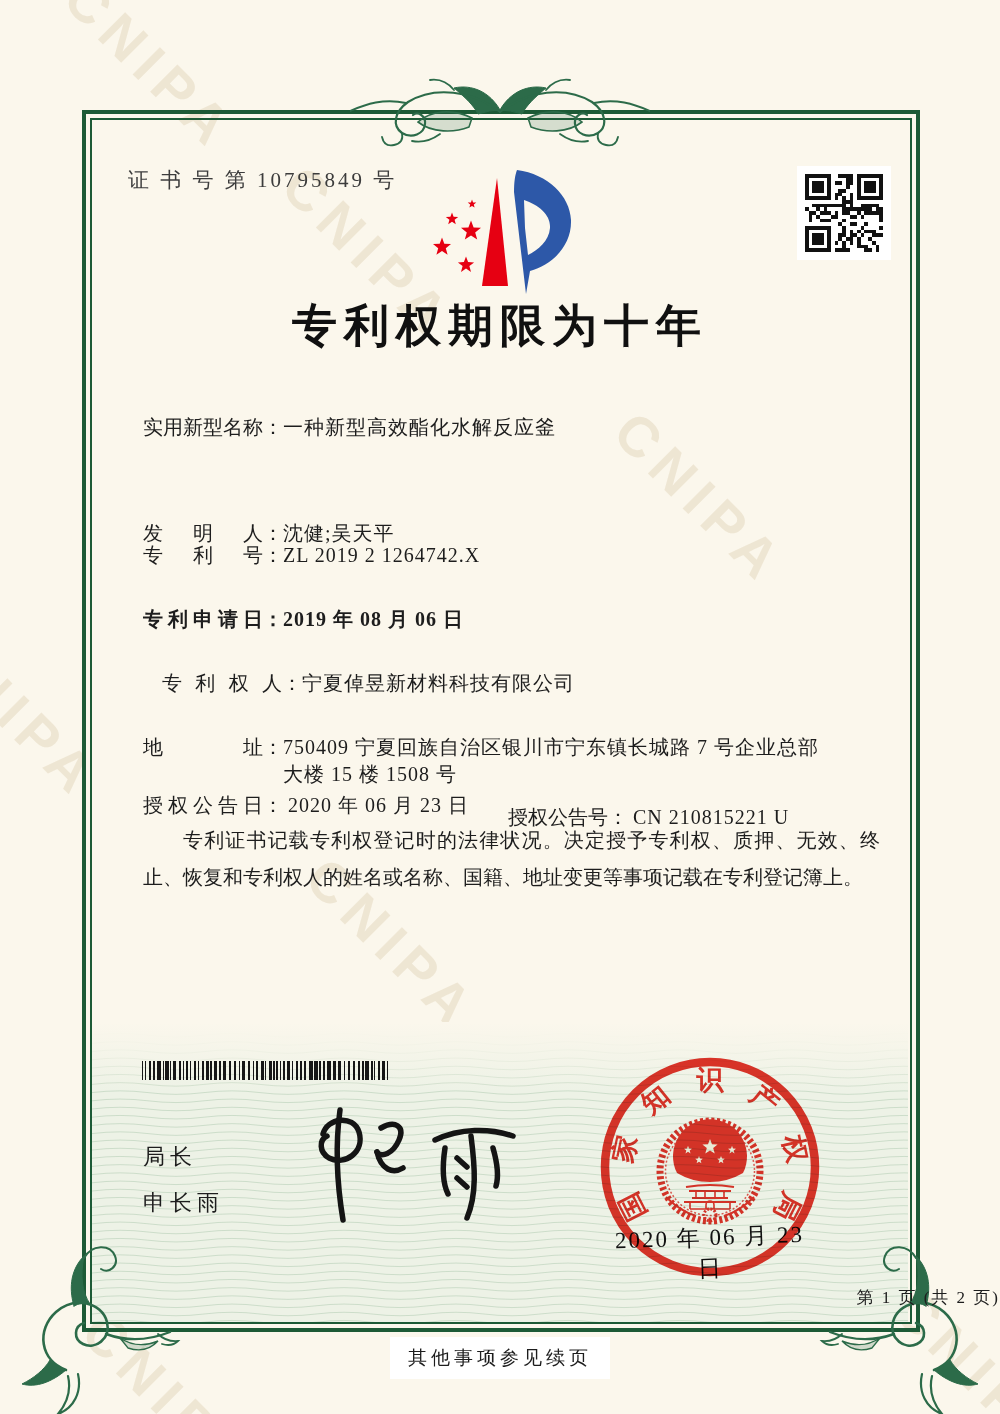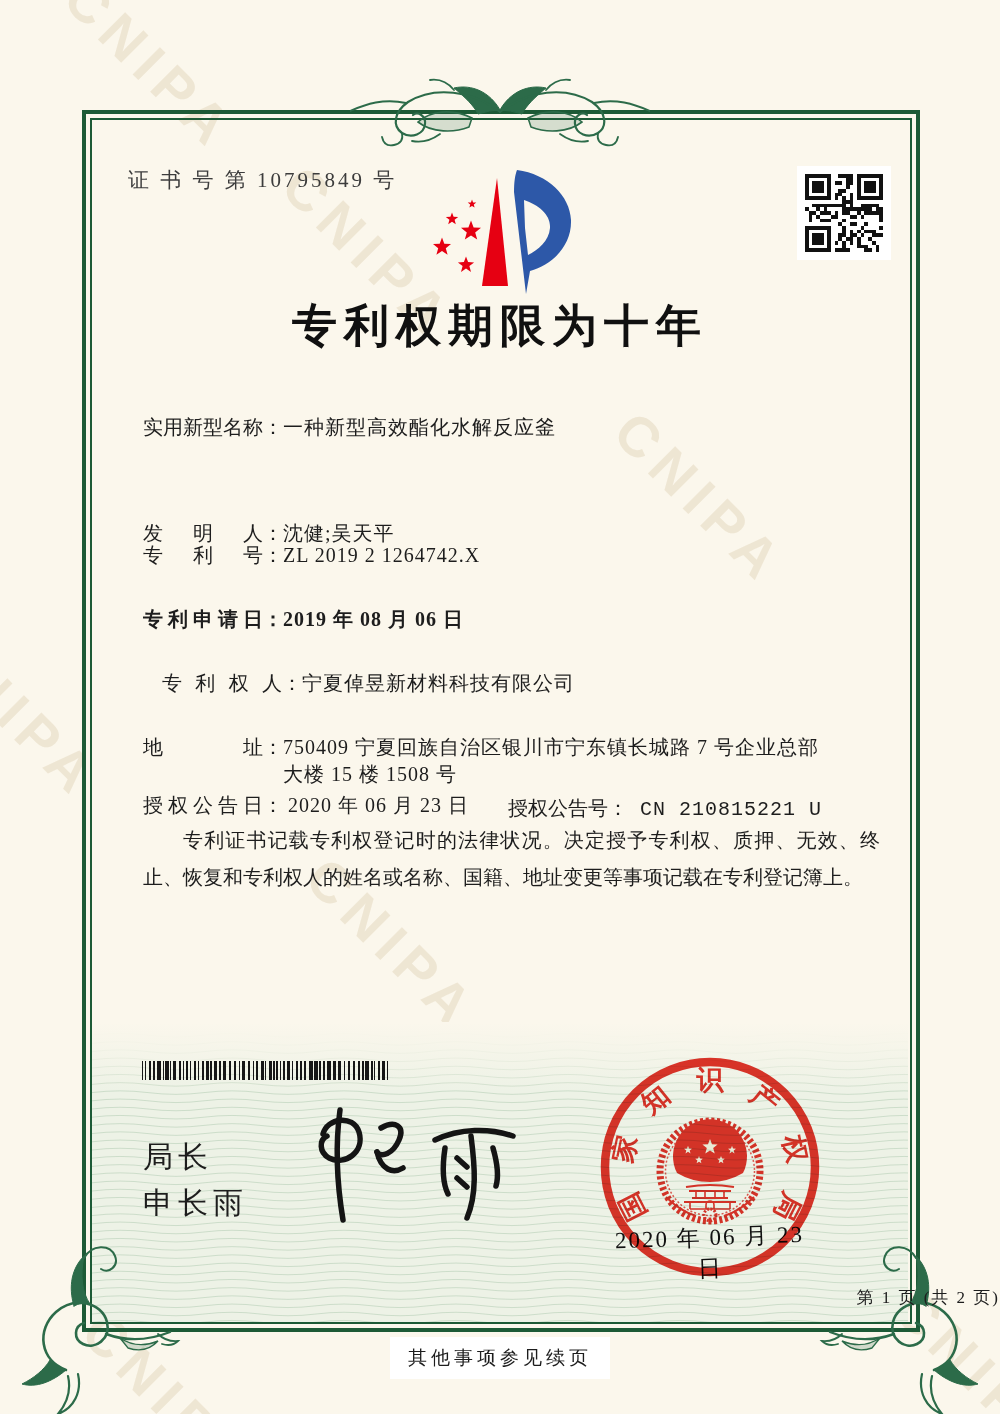--- a/index.html
+++ b/index.html
@@ -32,29 +32,29 @@
       display:flex;align-items:center;justify-content:center;}
   .logo{position:absolute;left:420px;top:170px;z-index:5;}
   .title{position:absolute;left:0;top:296px;width:1000px;text-align:center;z-index:5;
       font-size:45px;font-weight:700;letter-spacing:7px;color:#101010;}
   
   .fields{position:absolute;left:143px;top:414px;width:737px;z-index:5;font-size:20px;line-height:27px;}
   .frow{position:absolute;left:0;white-space:nowrap;}
   .flabel{display:inline-block;width:120px;text-align:justify;text-align-last:justify;vertical-align:top;}
   .fcolon{display:inline-block;vertical-align:top;}
   .fvalue{display:inline-block;vertical-align:top;white-space:pre-line;max-width:590px;letter-spacing:1px;}
-  .grant2{position:absolute;left:365px;top:4px;white-space:nowrap;font-family:Liberation Mono, monospace;}
+  .grant2{position:absolute;left:365px;top:12px;white-space:nowrap;}
   
   .paras{position:absolute;left:143px;top:822px;width:737px;z-index:5;
       font-size:20px;line-height:37px;text-align:justify;}
   .paras p{margin:0;text-indent:2em;}
   
   .barcode{position:absolute;left:142px;top:1061px;width:256px;height:19px;z-index:5;font-size:0;}
   .barcode span{display:inline-block;height:100%;background:#161616;}
-  .signoff{position:absolute;left:143px;top:1134px;z-index:5;font-size:30px;line-height:46px;letter-spacing:5px;}
+  .signoff{position:absolute;left:143px;top:1134px;z-index:5;font-size:22px;line-height:46px;letter-spacing:5px;}
   .sig{position:absolute;left:285px;top:1092px;z-index:5;}
   .seal{position:absolute;left:590px;top:1047px;z-index:6;opacity:.93;mix-blend-mode:multiply;}
   .seal-date{position:absolute;left:610px;top:1222px;width:200px;text-align:center;z-index:5;
       font-size:23px;letter-spacing:2px;color:#111;transform:rotate(-2deg);}
   .page-info{position:absolute;left:0;top:1286px;width:1000px;text-align:right;z-index:5;
       font-size:17px;letter-spacing:2px;}
   .footer-note{position:absolute;left:50%;top:1337px;transform:translateX(-50%);z-index:5;
       background:#ffffff;padding:8px 18px;font-size:19px;letter-spacing:4px;}
 </style>
 </head>

